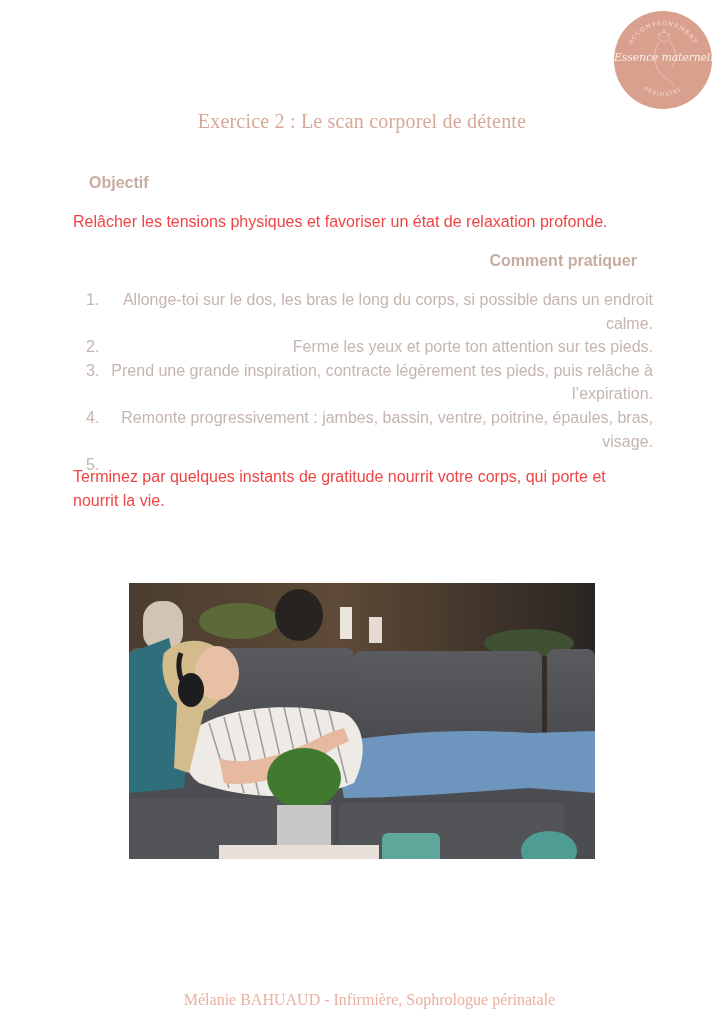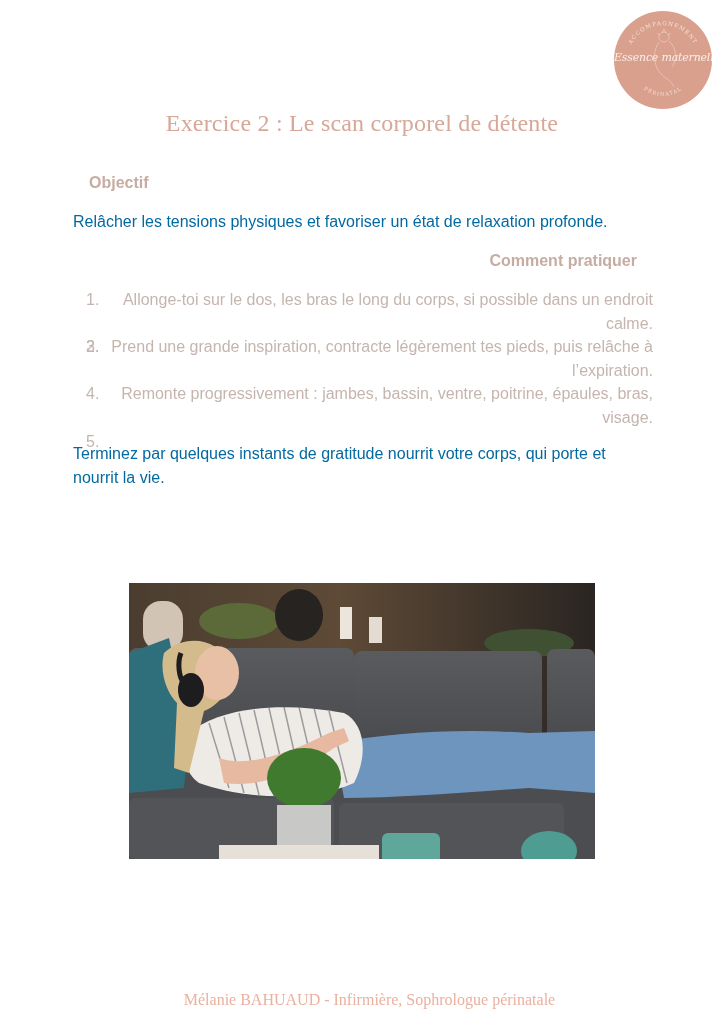--- a/index.html
+++ b/index.html
@@ -12,26 +12,26 @@
     background:#d9a08d; overflow:hidden;
   }
   .logo svg { position:absolute; left:0; top:0; }
   .logo-script {
     position:absolute; left:0; right:0; top:40px; text-align:center;
     font-family:"DejaVu Serif", serif; font-style:italic; font-size:11px; color:#fbeee8;
     letter-spacing:-0.2px; white-space:nowrap;
   }
   .title {
     position:absolute; left:0; right:0; top:110px; text-align:center;
-    font-family:"Liberation Serif", "DejaVu Serif", serif; font-size:24px; color:#d7a797;
+    font-family:"Liberation Serif", "DejaVu Serif", serif; font-size:20px; color:#d7a797;
     letter-spacing:0.2px;
   }
   .content { position:absolute; left:73px; top:156px; width:580px; }
   .h { font-weight:bold; font-size:16px; color:#c7aca2; line-height:22px; margin:16px; }
-  .p { font-size:16px; color:#0369a1; line-height:24px; margin:0; }
+  .p { font-size:16px; color:#ef4444; line-height:24px; margin:0; }
   .sec1 { }
   .sec2 { margin-top:12px;text-align:right; }
   .sec3 { margin-top:12px; }
   ol { list-style:none; margin:0; padding:0; }
   ol li { position:relative; padding-left:29px; font-size:16px; color:#c5b5ae; line-height:23.6px; }
   ol li .num { position:absolute; left:13px; top:0; }
   .photo {
     position:absolute; left:129px; top:583px; width:466px; height:276px; overflow:hidden;
     background:#3a332c;
   }
@@ -69,21 +69,21 @@
 
 <div class="content">
   <div class="sec1">
     <p class="h">Objectif</p>
     <p class="p">Relâcher les tensions physiques et favoriser un état de relaxation profonde.</p>
   </div>
   <div class="sec2">
     <p class="h">Comment pratiquer</p>
     <ol>
       <li><span class="num">1.</span><span>Allonge-toi sur le dos, les bras le long du corps, si possible dans un endroit calme.</span></li>
-      <li><span class="num">2.</span></li>
+      <li><span class="num">2.</span><span>Ferme les yeux et porte ton attention sur tes pieds.</span></li>
       <li><span class="num">3.</span><span>Prend une grande inspiration, contracte légèrement tes pieds, puis relâche à l’expiration.</span></li>
       <li><span class="num">4.</span><span>Remonte progressivement : jambes, bassin, ventre, poitrine, épaules, bras, visage.</span></li>
       <li><span class="num">5.</span></li>
     </ol>
   </div>
   <div class="sec3">
     <p class="p">Terminez par quelques instants de gratitude nourrit votre corps, qui porte et nourrit la vie.</p>
   </div>
 </div>
 

